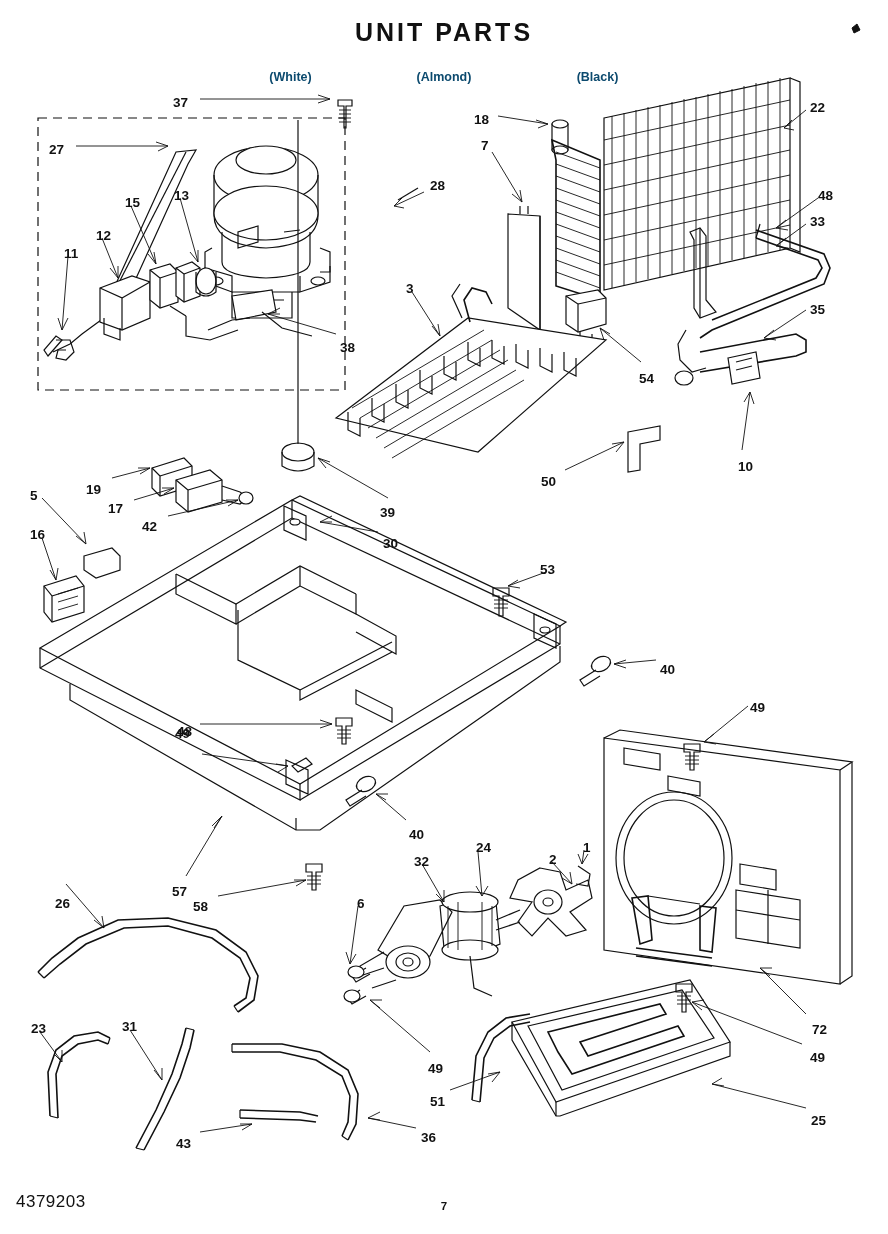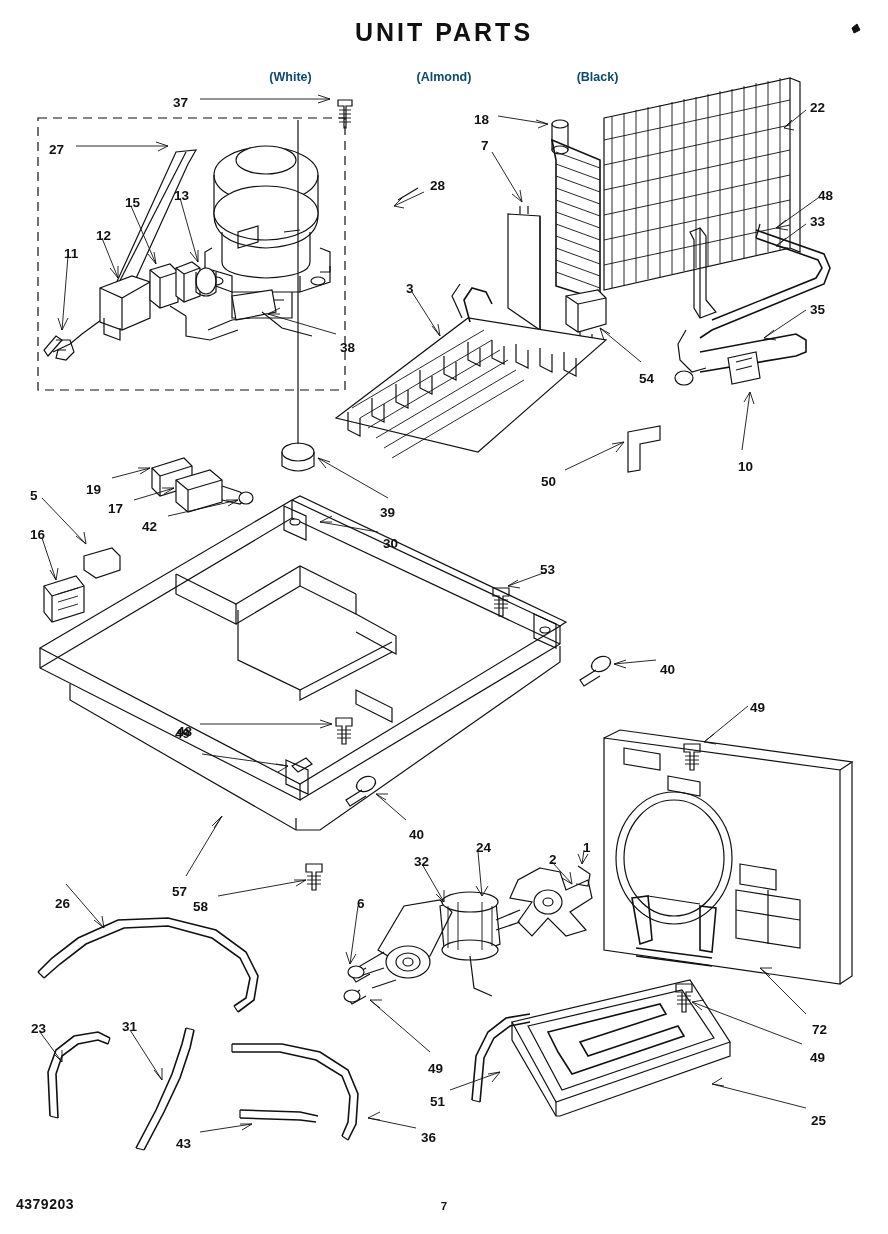--- a/index.html
+++ b/index.html
@@ -57,22 +57,22 @@
     font-size: 13.5px;
     font-weight: bold;
     color: #111;
     font-family: "Liberation Sans", sans-serif;
     white-space: nowrap;
   }
   .footer-left {
     position: absolute;
     left: 16px;
     bottom: 22px;
-    font-size: 14px;
-    font-weight: bold;
+    font-size: 17px;
+    font-weight: normal;
     color: #111;
     letter-spacing: 0.5px;
   }
   .footer-center {
     position: absolute;
     left: 0; right: 0;
     bottom: 22px;
     text-align: center;
     font-size: 11.5px;
     font-weight: bold;

